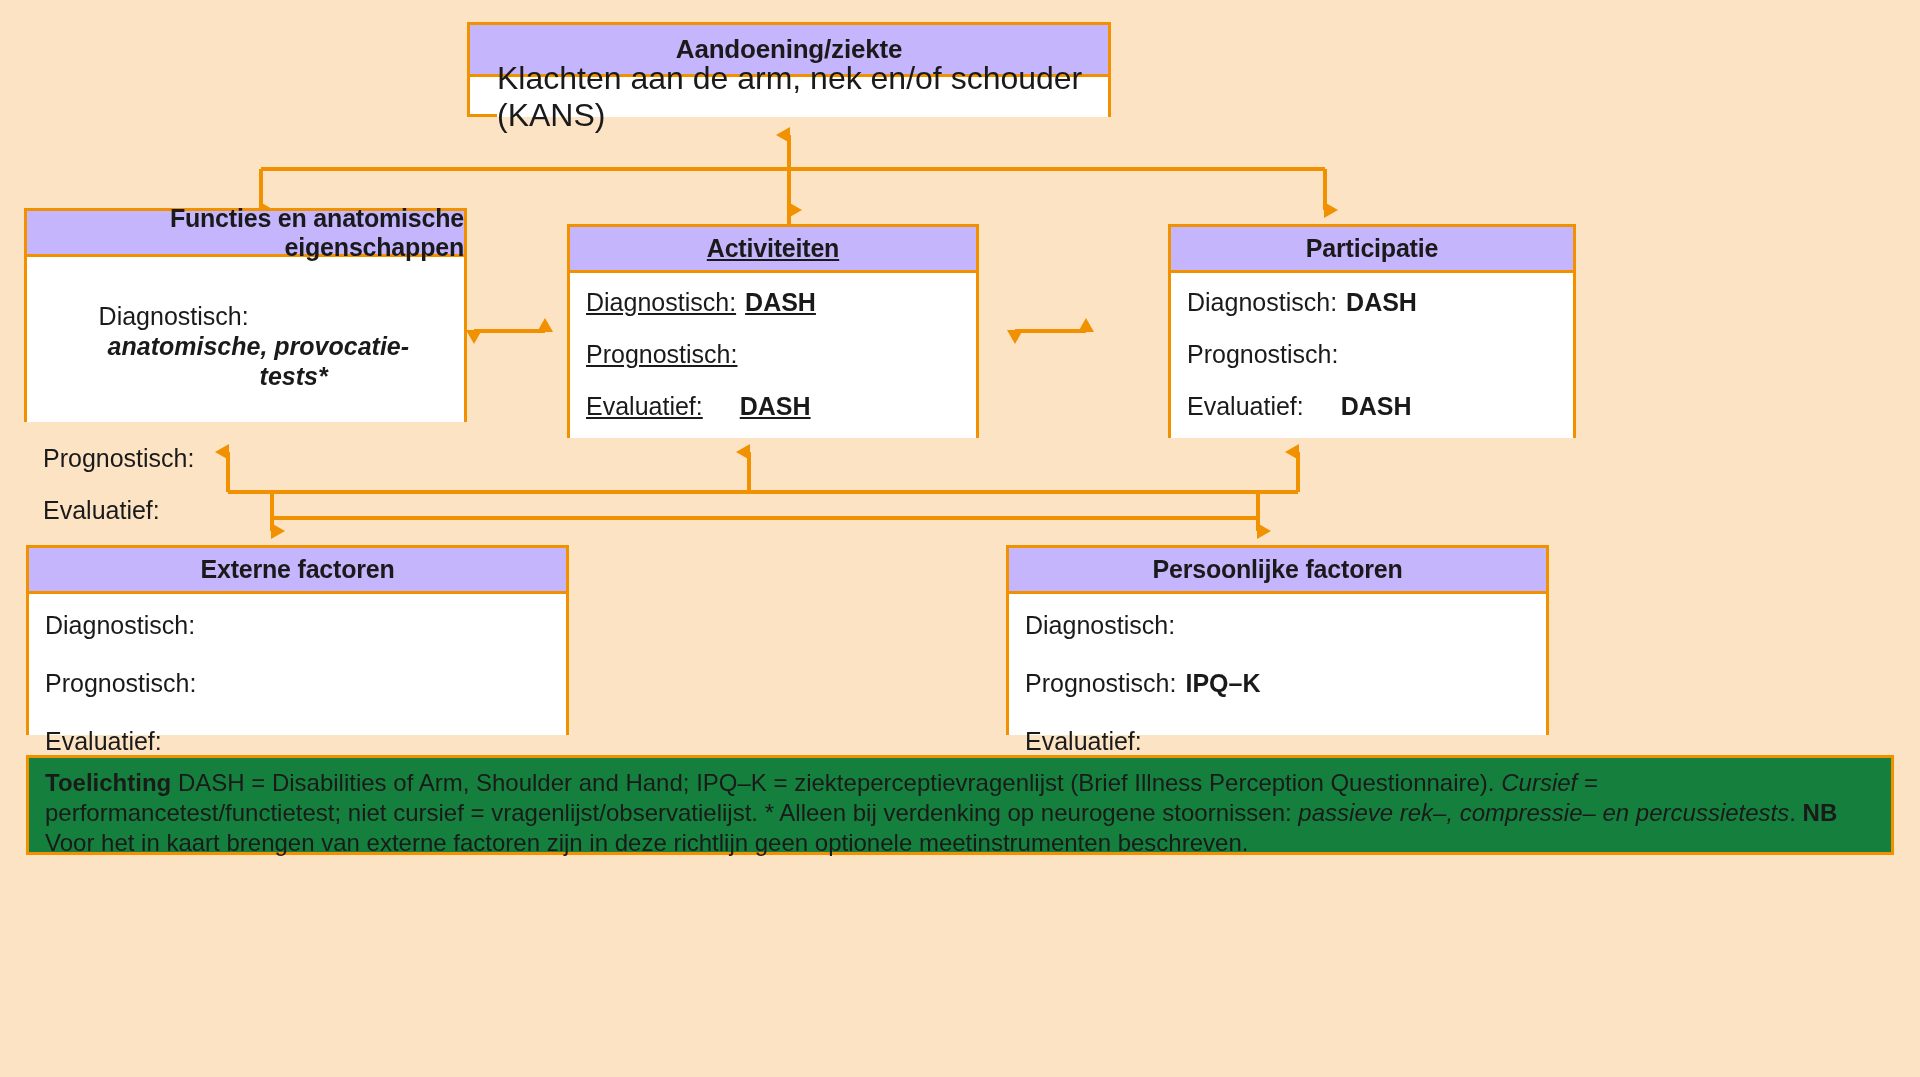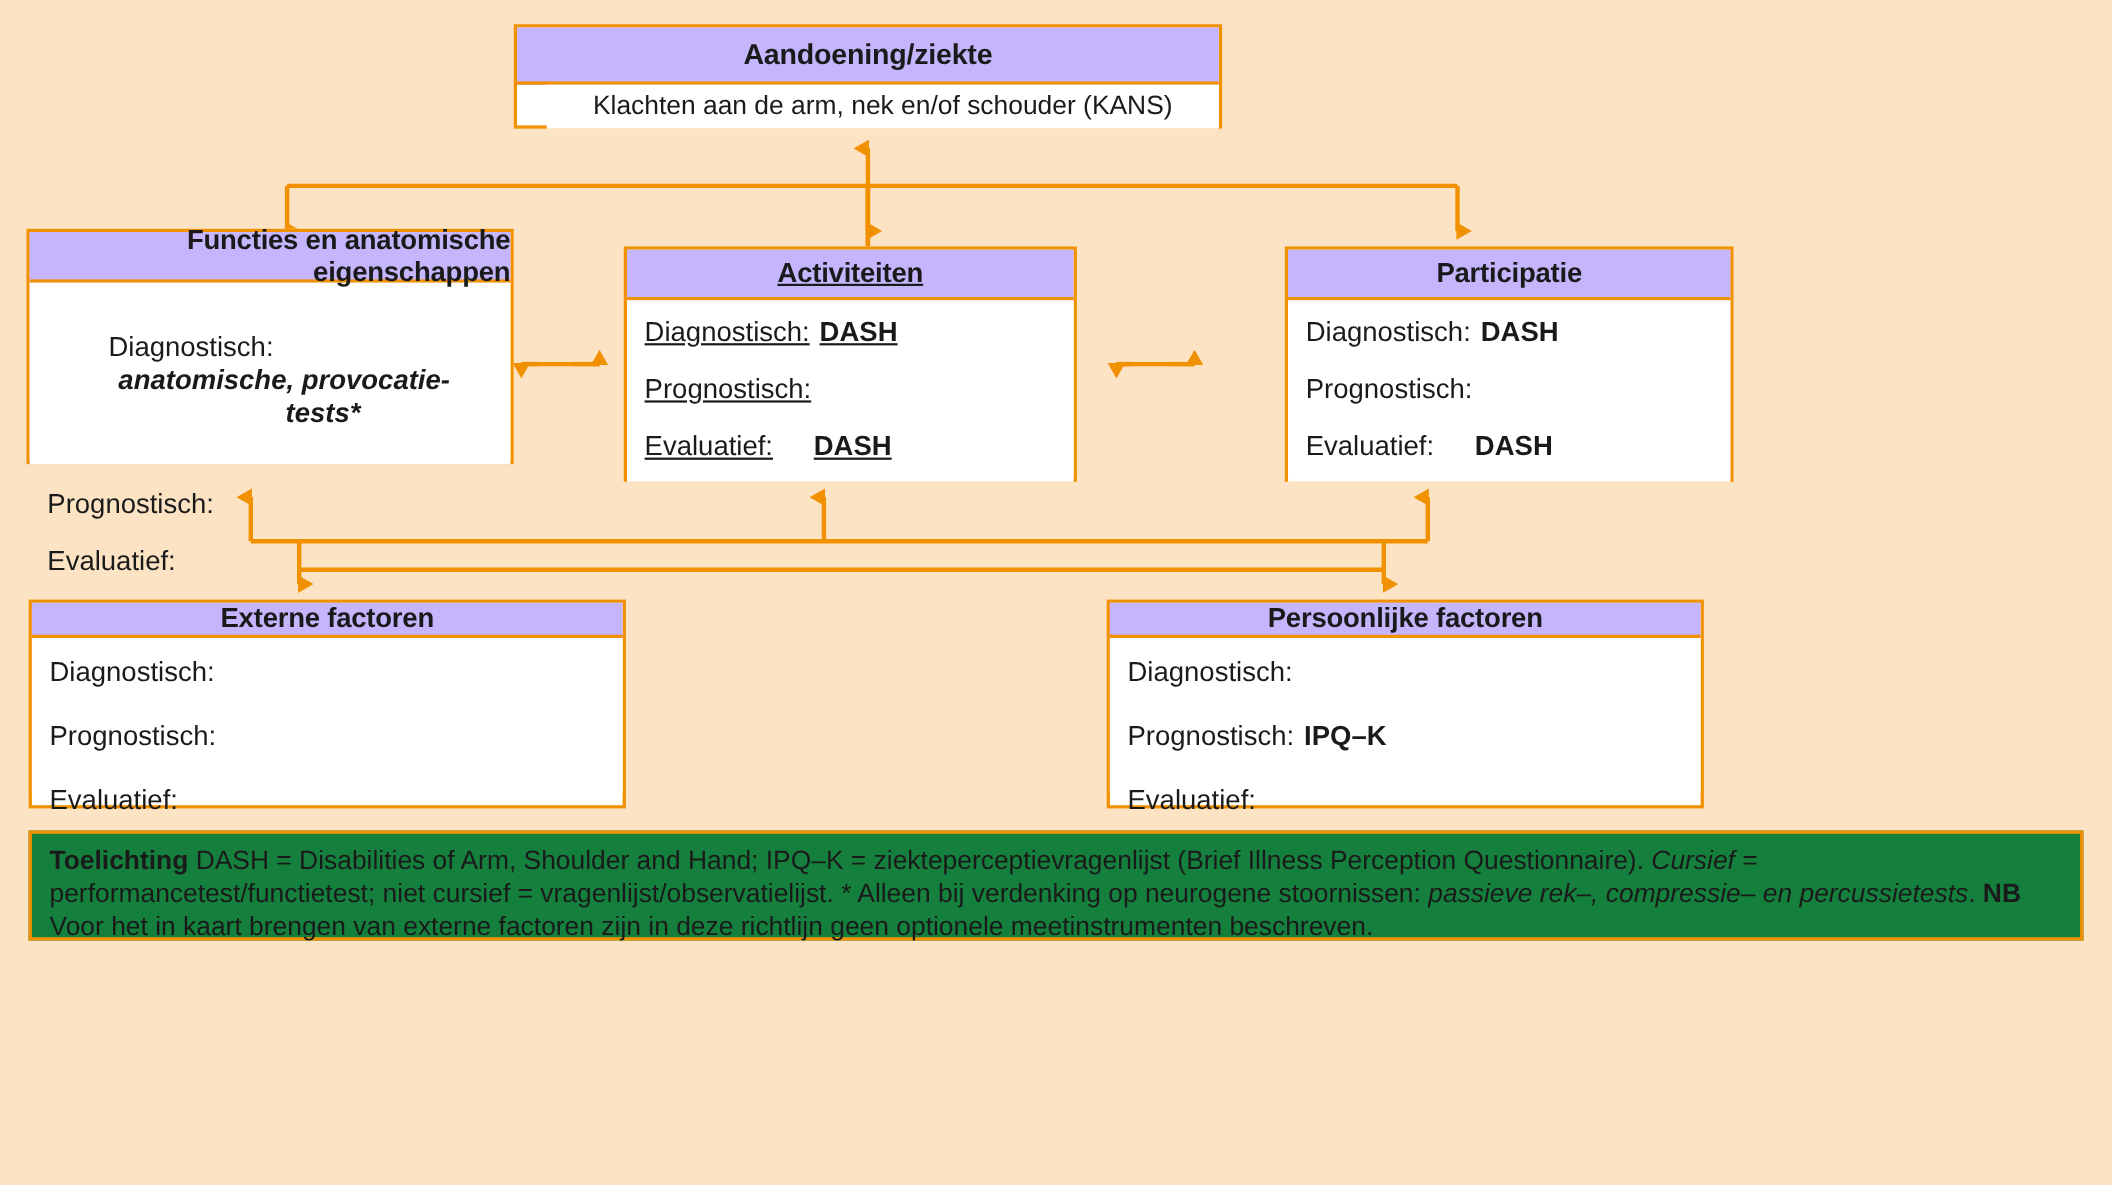--- a/index.html
+++ b/index.html
@@ -52,42 +52,42 @@
   .mrow:last-child{margin-bottom:0;}
   .mlabel{flex:0 0 auto;}
   .mval{font-weight:bold;margin-left:9px;}
   .mval.ital{font-style:italic;}
 
   
   #box-disease{left:467px;top:22px;width:644px;height:95px;}
   #box-disease .hdr{height:52px;font-size:26px;}
   #box-disease .body{
     height:40px;display:flex;align-items:center;justify-content:center;
-    font-size:24px;padding:0;margin-left:27px;
+    font-size:32px;padding:0;margin-left:27px;
   }
 
   
   #box-functions{left:24px;top:208px;width:443px;height:214px;}
   #box-activities{left:567px;top:224px;width:412px;height:214px;text-decoration:underline;}
   #box-participation{left:1168px;top:224px;width:408px;height:214px;}
   .midbox .hdr{height:46px;}
   .midbox .body{height:165px;}
 
   
   #box-activities .mval,#box-participation .mval{margin-left:9px;}
   #box-activities .mrow.eval .mval,#box-participation .mrow.eval .mval{margin-left:37px;}
   #box-functions .mrow.diag{display:block;}
   #box-functions .mrow.diag .mlabel{display:inline;}
   #box-functions .mrow.diag .mval{display:inline;}
   #box-functions .hang{display:block;padding-left:152px;}
 
   
   #box-external{left:26px;top:545px;width:543px;height:190px;}
   #box-personal{left:1006px;top:545px;width:543px;height:190px;}
-  .botbox .hdr{height:32px;}
+  .botbox .hdr{height:46px;}
   .botbox .body{height:141px;padding-top:16px;}
   .botbox .mrow{margin-bottom:28px;}
 
   
   #legend{
     position:absolute;left:26px;top:755px;width:1868px;height:100px;
     z-index:2;box-sizing:border-box;
     border:3px solid #F29100;background:#15803d;
     padding:10px 16px 8px 16px;
     font-size:24px;line-height:1.24;

